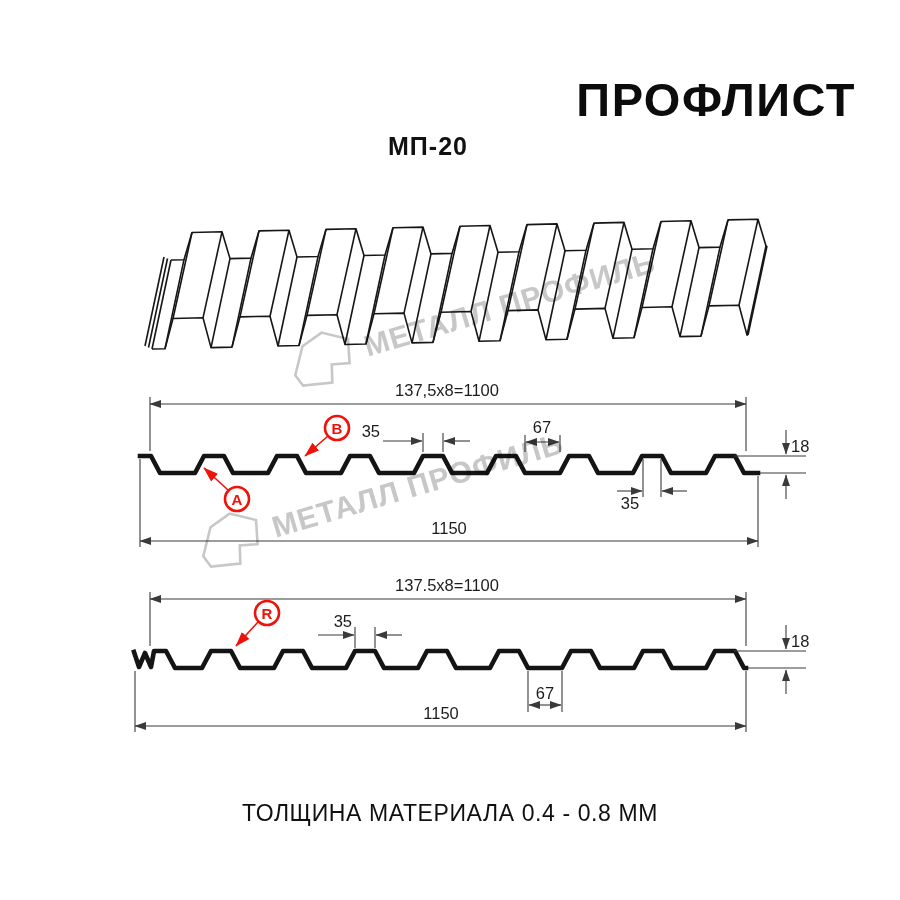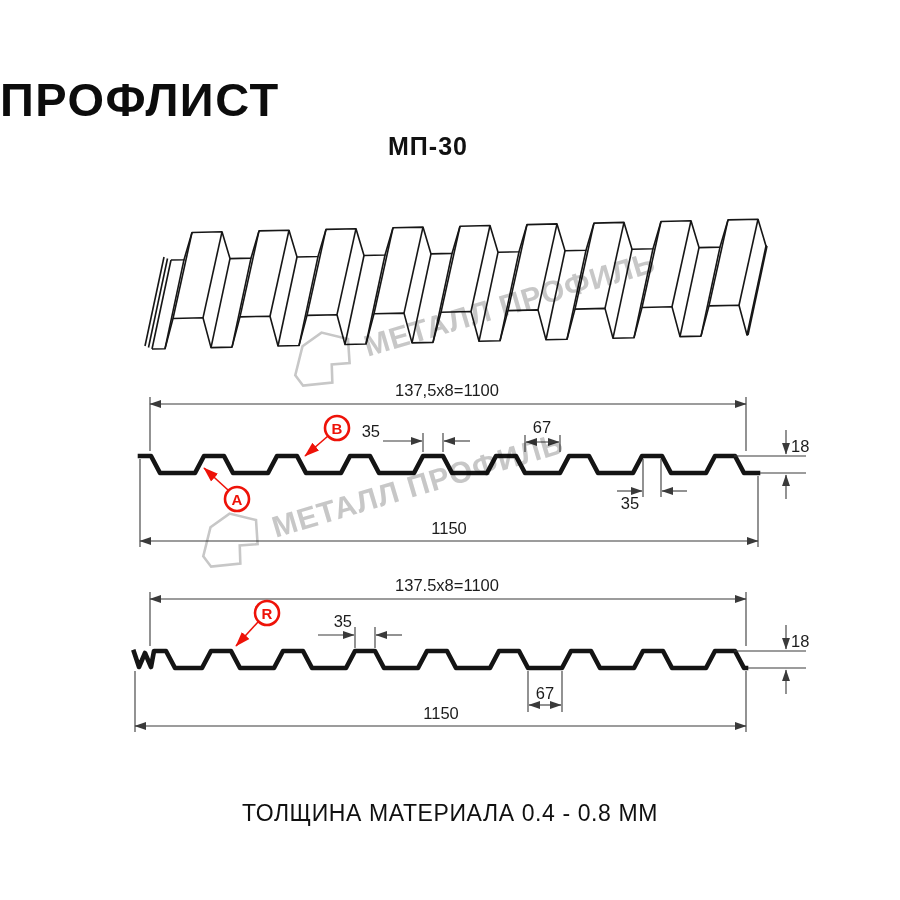--- a/index.html
+++ b/index.html
@@ -1,19 +1,19 @@
 <!DOCTYPE html>
 <html><head>
 <meta charset="utf-8">
 <style>
   html,body{margin:0;padding:0}
   body{width:900px;height:900px;background:#ffffff;position:relative;overflow:hidden;
        font-family:"Liberation Sans",sans-serif;color:#0d0d0d}
   .abs{position:absolute}
-  .title{top:72px;left:0;width:856px;text-align:left;font-size:47px;font-weight:800;
+  .title{top:72px;left:0;width:856px;text-align:right;font-size:47px;font-weight:800;
          letter-spacing:1.5px;color:#0c0c0c}
   .subtitle{top:132px;left:0;width:856px;text-align:center;font-size:25px;font-weight:600;
          letter-spacing:1px;color:#111}
   .footer{top:800px;left:0;width:900px;text-align:center;font-size:23px;font-weight:400;
          letter-spacing:.6px;color:#101010}
   .wm{display:flex;align-items:center;gap:10px;color:#c7c7c7;mix-blend-mode:multiply;
       transform:rotate(-16.5deg);transform-origin:left center;font-weight:700;font-size:30px;
       letter-spacing:1px;white-space:nowrap;z-index:3}
   #wm1{left:288px;top:341px}
   #wm2{left:196px;top:522px}
@@ -25,21 +25,21 @@
   .prof{stroke:#141414;stroke-width:4.6;fill:none;stroke-linejoin:round;stroke-linecap:square}
   .p3{stroke:#161616;stroke-width:1.6;fill:none;stroke-linejoin:round}
   .red{stroke:#ee1208;stroke-width:1.6;fill:none}
   .redc{stroke:#ee1208;stroke-width:2.6;fill:none}
   .wmlogo{flex:0 0 auto}
 </style>
 </head>
 <body>
 
 <div class="abs title">ПРОФЛИСТ</div>
-<div class="abs subtitle">МП-30</div>
+<div class="abs subtitle">МП-20</div>
 
 <svg id="cnv" width="900" height="900" viewBox="0 0 900 900">
   <defs>
     <marker id="ar" viewBox="0 0 10 8" refX="9.5" refY="4" markerWidth="11" markerHeight="8.5" orient="auto-start-reverse">
       <path d="M0,0.6 L10,4 L0,7.4 Z" fill="#3a3a3a"></path>
     </marker>
     <marker id="arr" viewBox="0 0 10 8" refX="9.5" refY="4" markerWidth="9.5" markerHeight="7.5" orient="auto">
       <path d="M0,0.6 L10,4 L0,7.4 Z" fill="#ee1208"></path>
     </marker>
   </defs>

